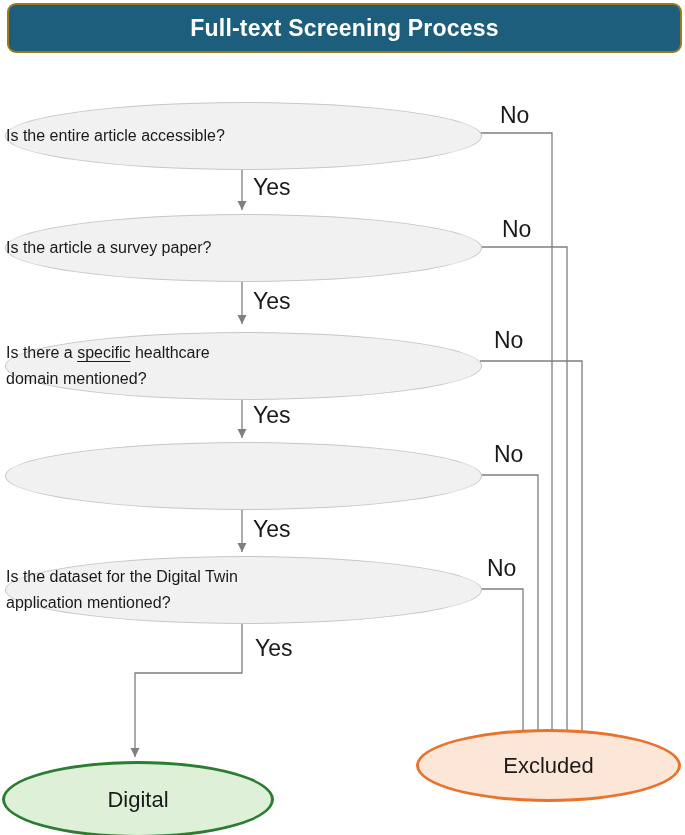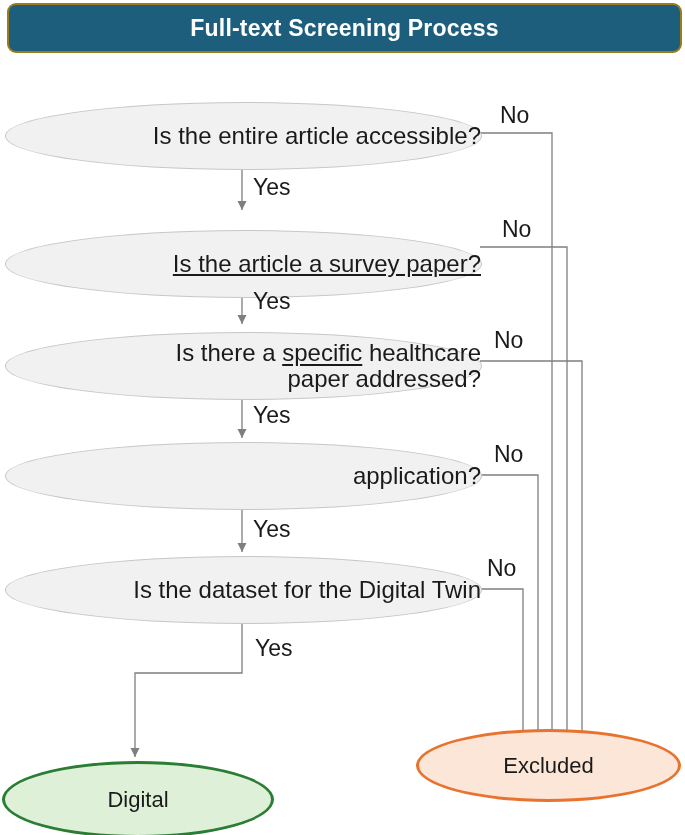--- a/index.html
+++ b/index.html
@@ -29,28 +29,28 @@
   }
   
   .q-node {
     position: absolute;
     left: 5px;
     width: 475px; height: 66px;
     background: var(--node_fill, #F1F1F1);
     border: 1.5px solid var(--node_border, #C7C7C7);
     border-radius: 50%;
     display: flex; flex-direction: column;
-    align-items: flex-end; justify-content: center;
+    align-items: flex-start; justify-content: center;
     text-align: center;
-    font-size: 24px;
+    font-size: 16px;
     line-height: 26px;
     z-index: 2;
   }
   .q1 { top: 102px; }
-  .q2 { top: 230px; text-decoration: underline; }
+  .q2 { top: 214px; }
   .q3 { top: 332px; }
   .q4 { top: 442px; }
   .q5 { top: 556px; }
   .q-node .u { text-decoration: underline; text-underline-offset: 3px; }
   
   .terminal {
     position: absolute;
     border-radius: 50%;
     display: flex; align-items: center; justify-content: center;
     font-size: 22px;
@@ -126,29 +126,29 @@
   <div class="q-node q1">
     <span>Is the entire article accessible?</span>
   </div>
 
   <div class="q-node q2">
     <span>Is the article a survey paper?</span>
   </div>
 
   <div class="q-node q3">
     <span><span>Is there a </span><span class="u">specific</span><span> healthcare</span></span>
-    <span>paper addressed?</span>
+    <span>domain mentioned?</span>
   </div>
 
   <div class="q-node q4">
-    <span>application?</span>
   </div>
 
   <div class="q-node q5">
     <span>Is the dataset for the Digital Twin</span>
+    <span>application mentioned?</span>
   </div>
 
   <div class="terminal included">
     <span>Digital</span>
   </div>
 
   <div class="terminal excluded">
     <span>Excluded</span>
   </div>
 

